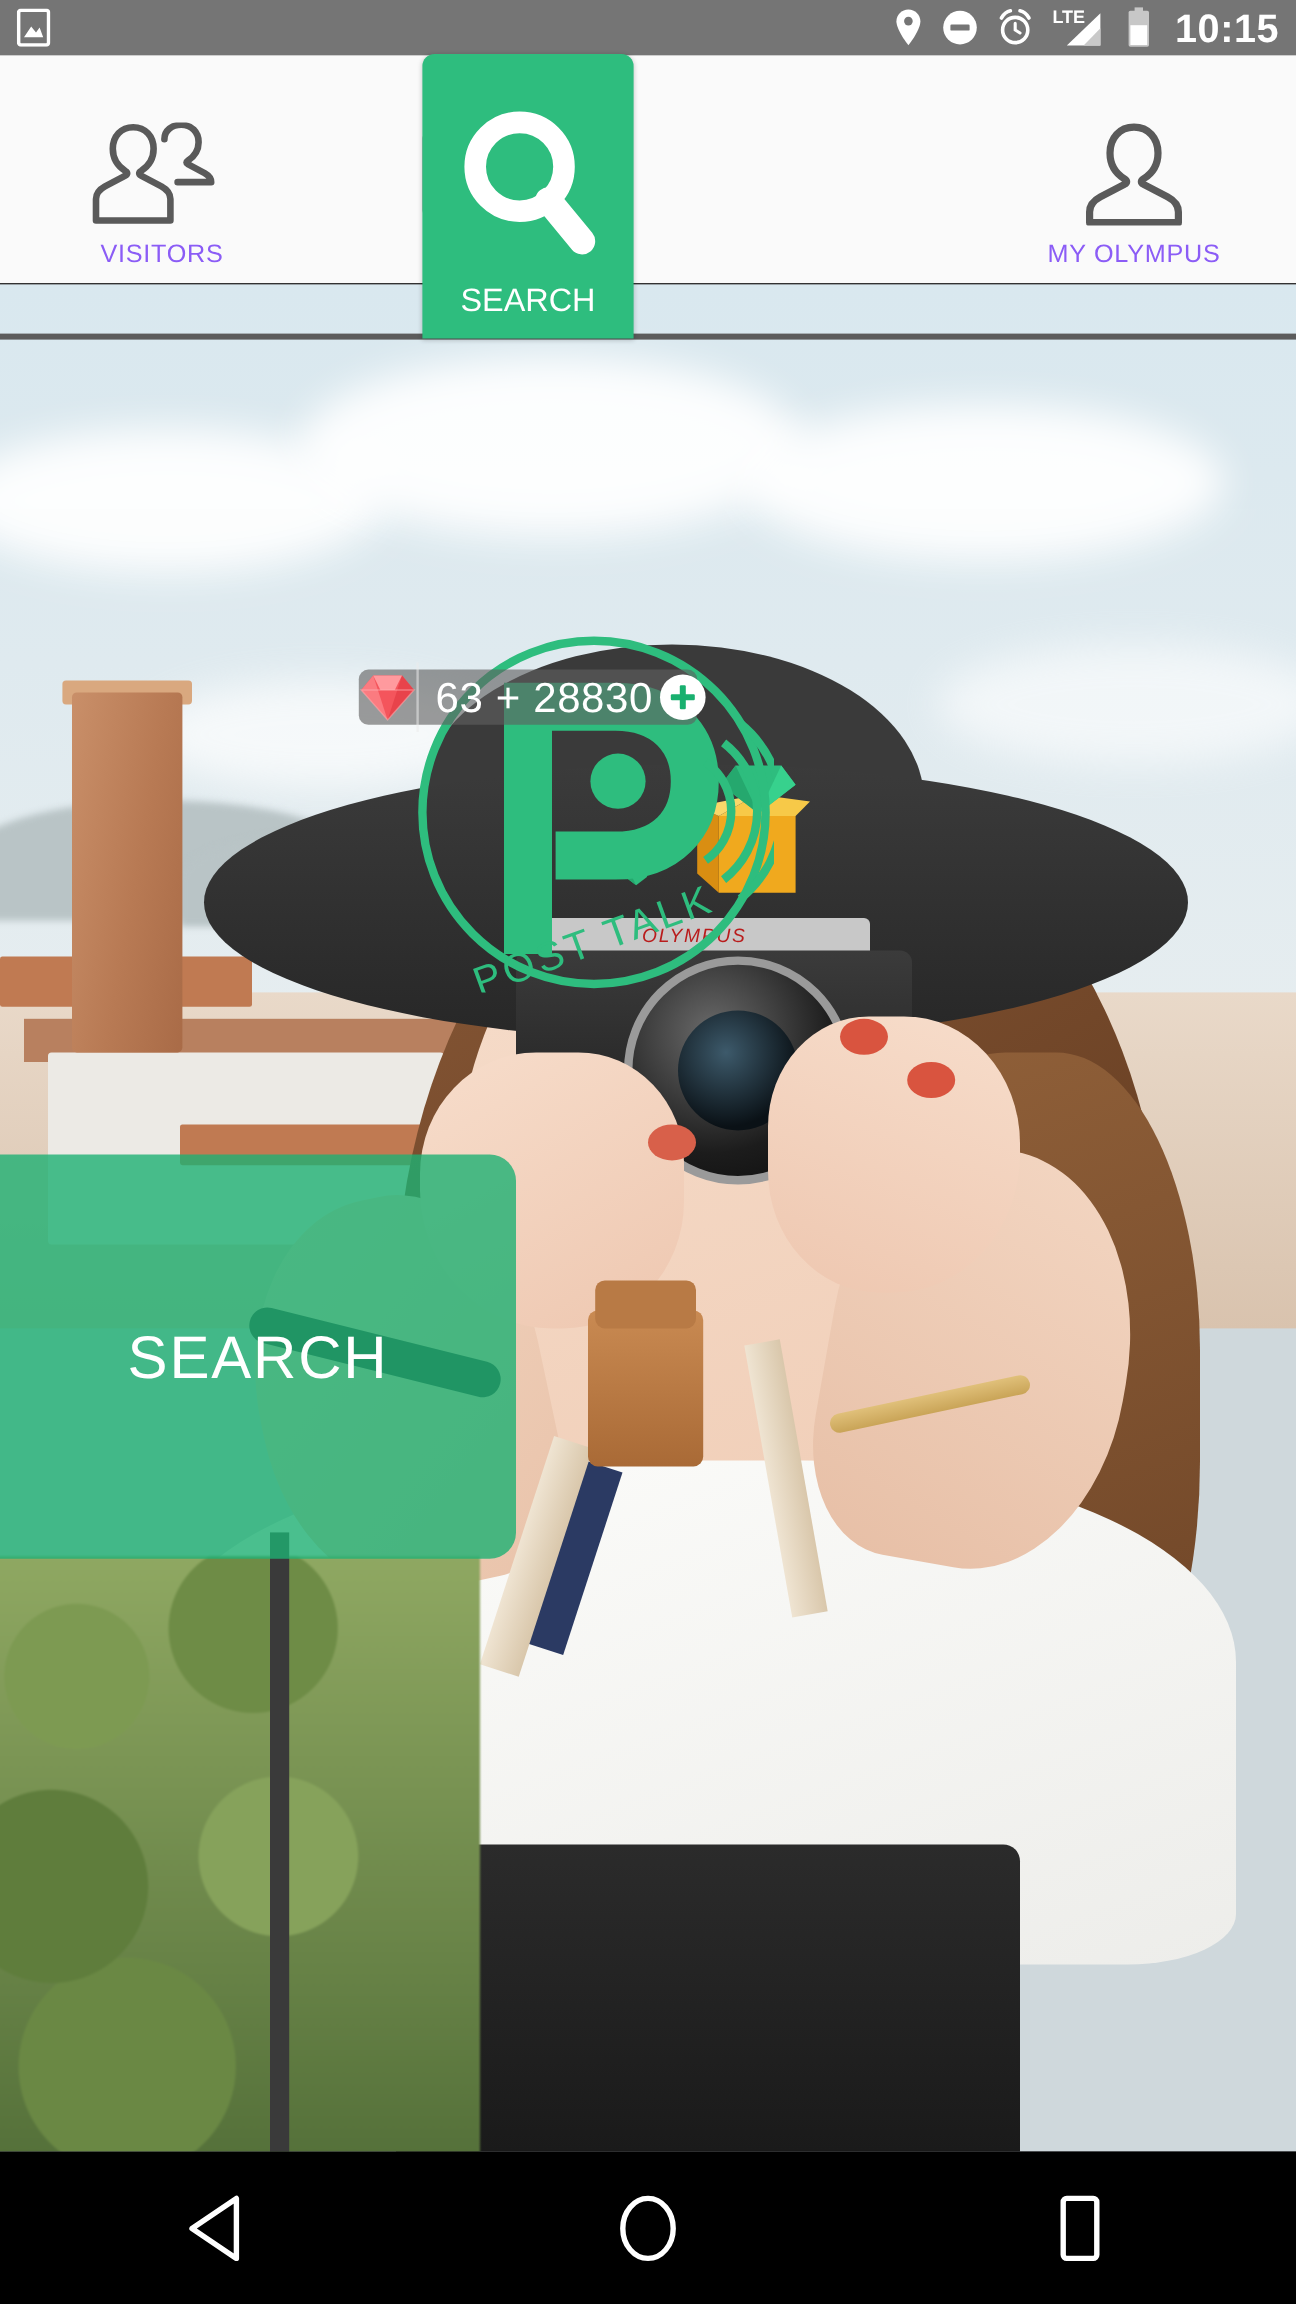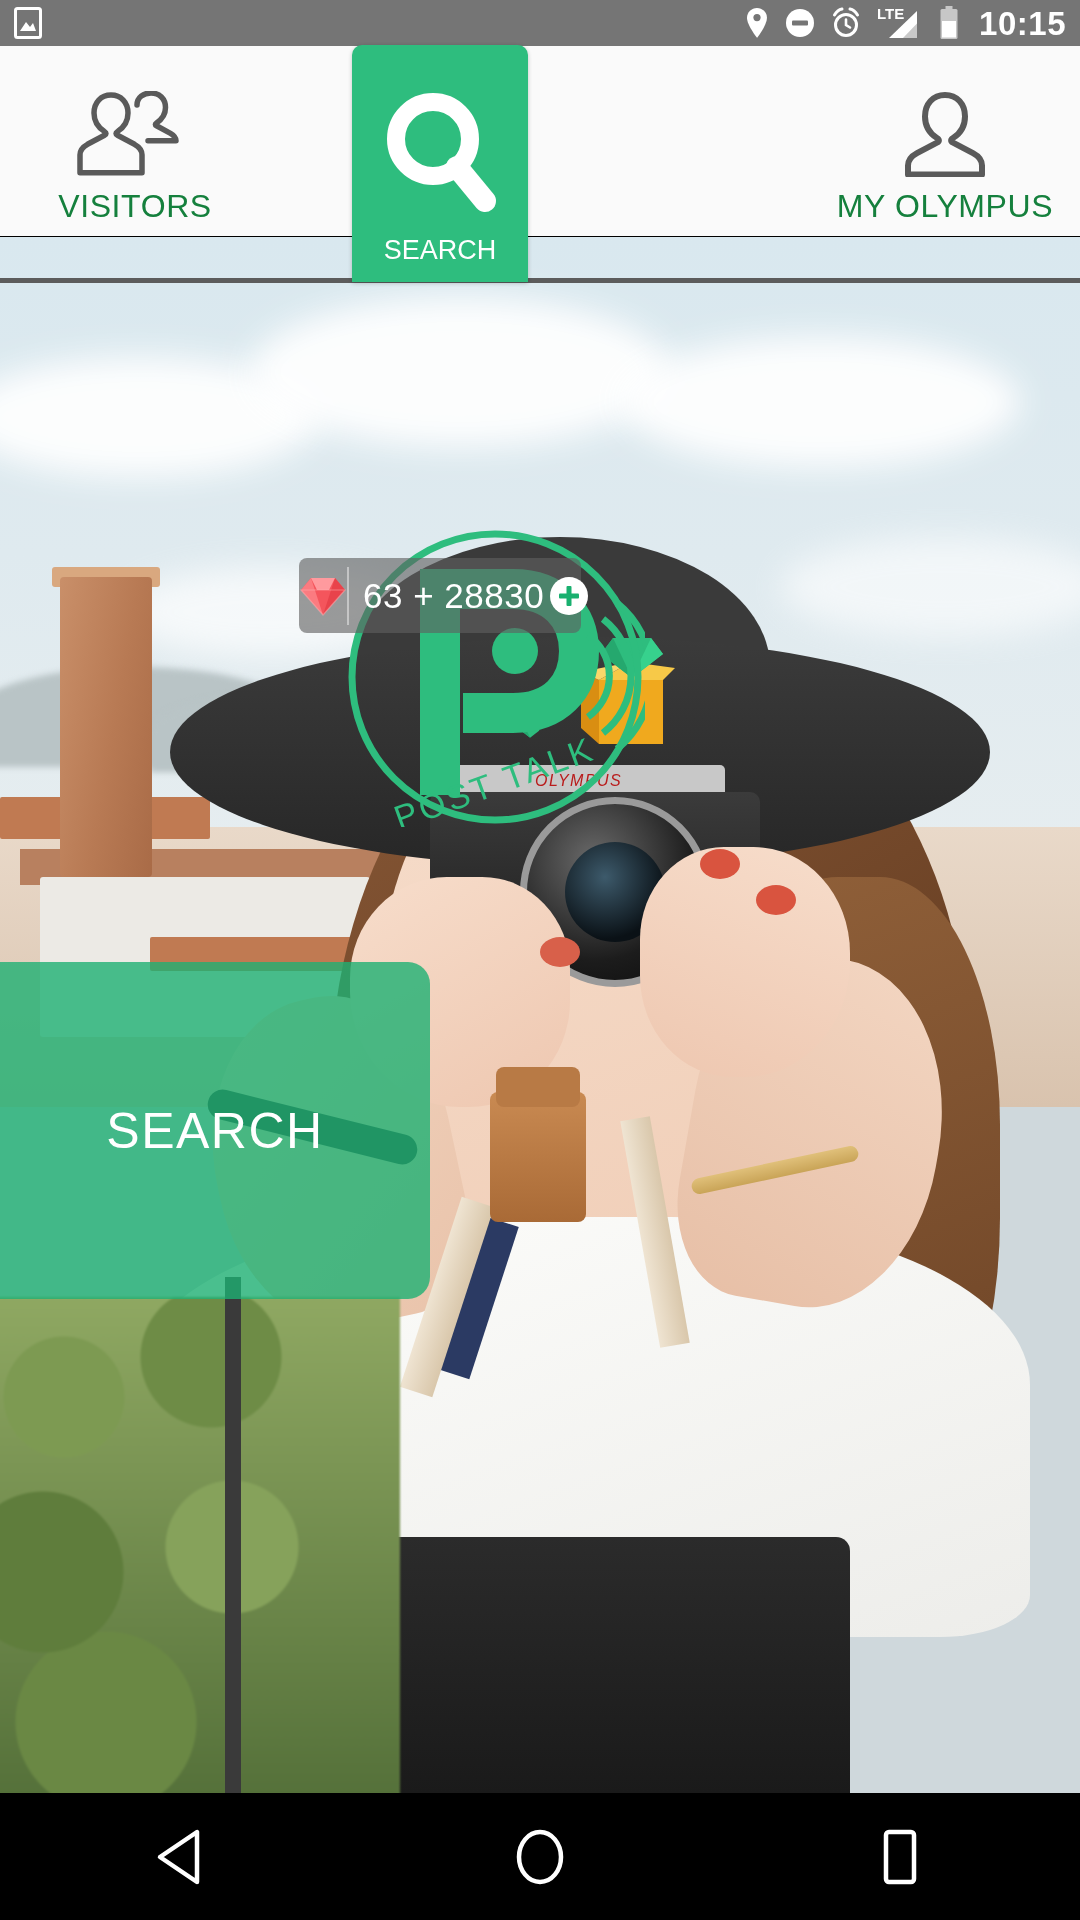--- a/index.html
+++ b/index.html
@@ -35,21 +35,21 @@
   }
   .tab{
     flex:1; display:flex; flex-direction:column;
     align-items:center; justify-content:flex-end;
     padding-bottom:14px; position:relative;
   }
   .tab .tab-icon{
     height:96px; display:flex; align-items:center; justify-content:center;
   }
   .tab .tab-label{
-    font-size:32px; color:#15803d; letter-spacing:.6px;
+    font-size:21px; color:#8b5cf6; letter-spacing:.6px;
     margin-top:8px; line-height:1;
   }
   
   #tab-search{
     position:absolute; left:352px; top:-1px; width:176px; height:237px;
     background:#2ebd7e; border-radius:10px 10px 0 0;
     display:flex; flex-direction:column;
     align-items:center; justify-content:flex-end;
     padding-bottom:16px; z-index:5;
     box-shadow:0 1px 4px rgba(0,0,0,.22);
@@ -219,21 +219,21 @@
     background:#2a2a2a; border-radius:16px; transform:rotate(14deg);
   }
   .bracelet-gold{
     position:absolute; left:690px; top:925px; width:170px; height:16px;
     background:linear-gradient(#e0c07a,#c9a457); border-radius:10px;
     transform:rotate(-12deg);
   }
 
   
   #gem-badge{
-    position:absolute; left:299px; top:321px; width:282px; height:75px;
+    position:absolute; left:299px; top:321px; width:282px; height:46px;
     display:flex; align-items:center;
     background:rgba(95,95,95,.62); border-radius:8px; z-index:20;
   }
   #gem-badge .gem-box{
     width:72px; height:58px; display:flex; align-items:center;
     justify-content:center; border-right:2px solid rgba(235,235,235,.55);
   }
   #gem-badge .gem-count{
     color:#fff; font-size:35px; letter-spacing:.5px;
     padding-left:14px; line-height:1; white-space:nowrap;

